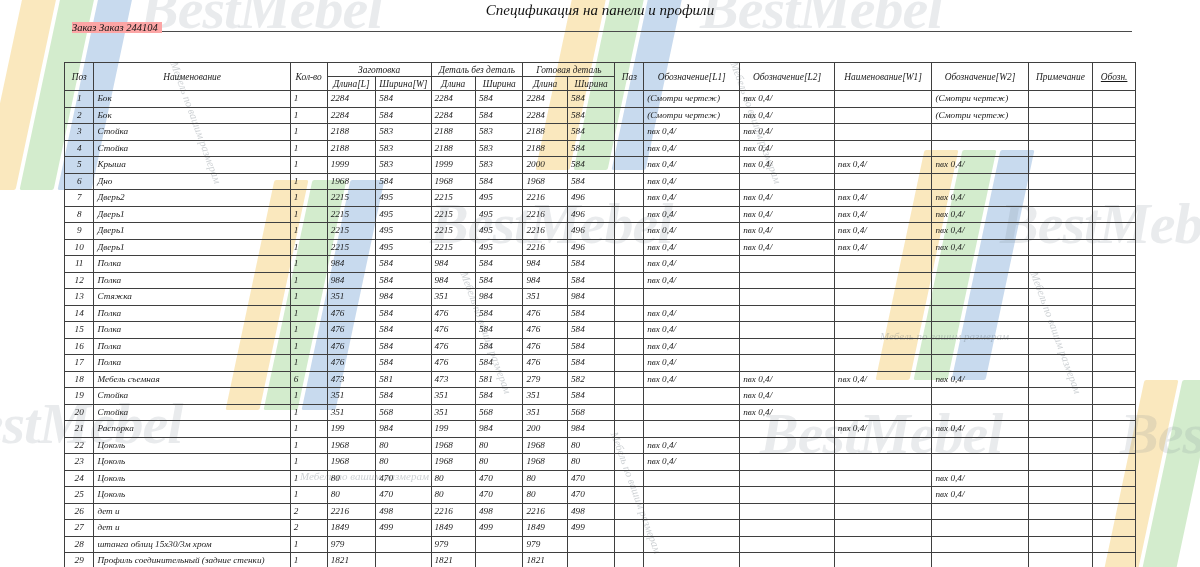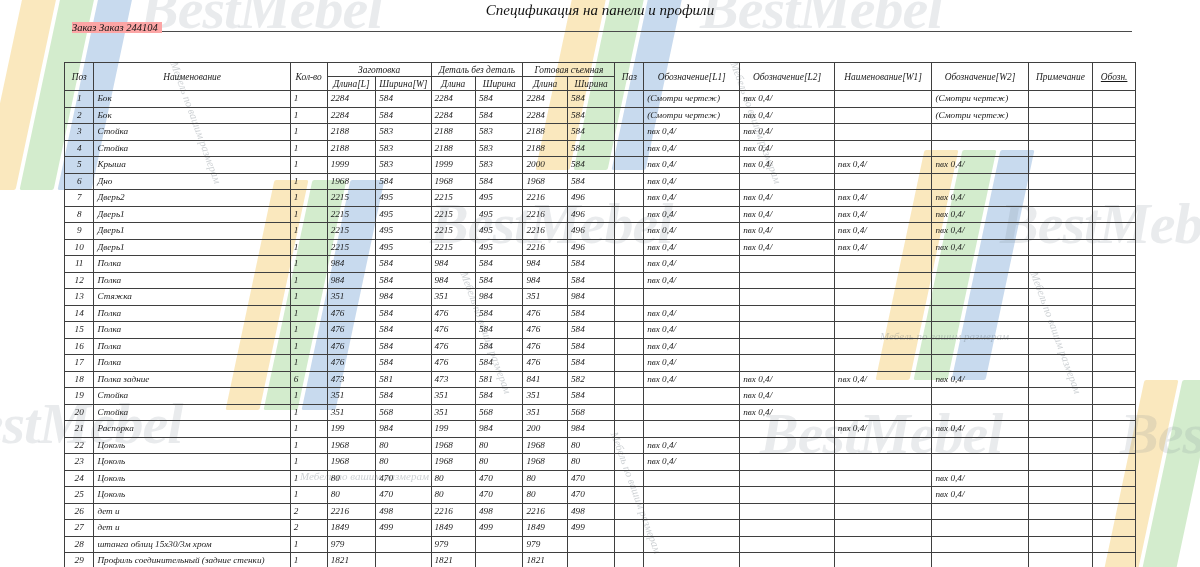--- a/index.html
+++ b/index.html
@@ -195,21 +195,21 @@
   </div>
 
   <table class="spec">
     <thead>
       <tr>
         <th class="w-poz" rowspan="2">Поз</th>
         <th class="w-name" rowspan="2">Наименование</th>
         <th class="w-kol" rowspan="2">Кол-во</th>
         <th colspan="2">Заготовка</th>
         <th colspan="2">Деталь без деталь</th>
-        <th colspan="2">Готовая съемная</th>
+        <th colspan="2">Готовая деталь</th>
         <th class="w-paz" rowspan="2">Паз</th>
         <th class="w-oboz" rowspan="2">Обозначение[L1]</th>
         <th class="w-oboz" rowspan="2">Обозначение[L2]</th>
         <th class="w-oboz" rowspan="2">Наименование[W1]</th>
         <th class="w-oboz" rowspan="2">Обозначение[W2]</th>
         <th class="w-prim" rowspan="2">Примечание</th>
         <th class="w-obozn" rowspan="2">Обозн.</th>
       </tr>
       <tr>
         <th class="w-num">Длина[L]</th>
@@ -522,27 +522,27 @@
           <td class="l w-paz"></td>
           <td class="l w-oboz">пвх 0,4/</td>
           <td class="l w-oboz"></td>
           <td class="l w-oboz"></td>
           <td class="l w-oboz"></td>
           <td class="l w-prim"></td>
           <td class="l w-obozn"></td>
         </tr>
         <tr>
           <td class="c w-poz">18</td>
-          <td class="l w-name">Полка задние</td>
+          <td class="l w-name">Мебель съемная</td>
           <td class="l w-kol">6</td>
           <td class="l w-num">473</td>
           <td class="l w-num">581</td>
           <td class="l w-num">473</td>
           <td class="l w-num">581</td>
-          <td class="l w-num">841</td>
+          <td class="l w-num">279</td>
           <td class="l w-num">582</td>
           <td class="l w-paz"></td>
           <td class="l w-oboz">пвх 0,4/</td>
           <td class="l w-oboz">пвх 0,4/</td>
           <td class="l w-oboz">пвх 0,4/</td>
           <td class="l w-oboz">пвх 0,4/</td>
           <td class="l w-prim"></td>
           <td class="l w-obozn"></td>
         </tr>
         <tr>

